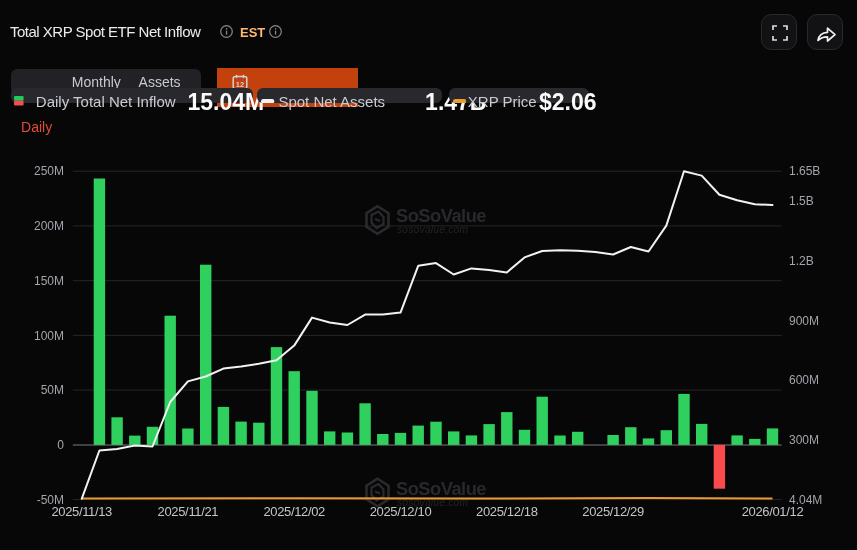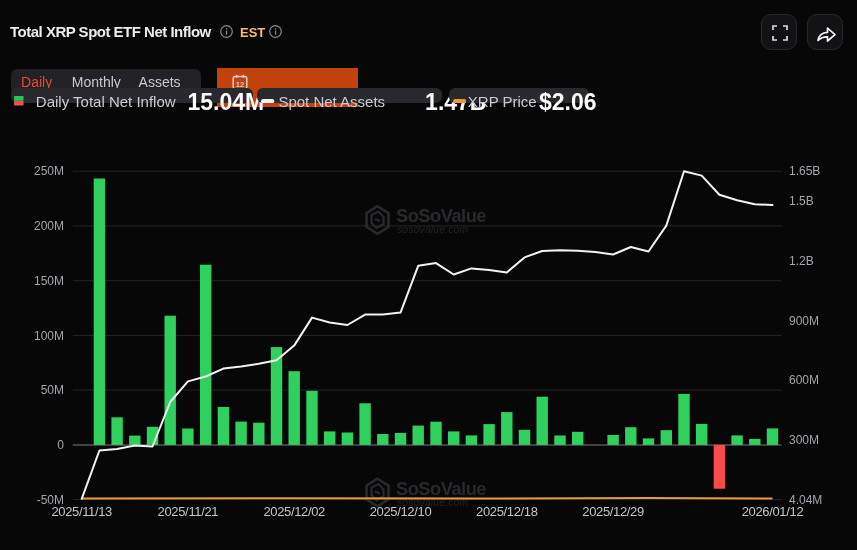--- a/index.html
+++ b/index.html
@@ -1,18 +1,18 @@
 <!DOCTYPE html>
 <html><head>
 <meta charset="utf-8">
 <style>
 * { margin:0; padding:0; box-sizing:border-box; }
 html,body { width:857px; height:550px; background:#070708; font-family:"Liberation Sans", sans-serif; overflow:hidden; position:relative; }
 .abs { position:absolute; }
-.title { left:10px; top:23px; font-size:15px; font-weight:bold; color:#ececee; letter-spacing:-0.5px; }
+.title { left:10px; top:23px; font-size:15px; font-weight:normal; color:#ececee; letter-spacing:-0.5px; }
 .est { left:240px; top:24.5px; font-size:13px; font-weight:bold; color:#fdba74; }
 .tabbar { left:10.5px; top:68.9px; width:190px; height:26.5px; background:#222226; border-radius:6px; }
 .tab { position:absolute; top:0; height:26.5px; line-height:26.5px; font-size:14px; color:#c6cbd2; }
 .daterange { left:217.4px; top:68px; width:140.5px; height:39px; background:#c2410c; border-radius:0; }
 .dr-text { position:absolute; left:43.4px; top:0; height:27.3px; line-height:27.3px; font-size:15px; font-weight:bold; color:#cfd2d6; }
 .pill { position:absolute; top:88px; height:15px; background:#29292d; border-radius:6px; }
 .pl { position:absolute; top:1px; height:25.8px; line-height:25.8px; font-size:15px; color:#c9cdd3; white-space:nowrap; }
 .pv { position:absolute; top:2px; height:25.8px; line-height:25.8px; font-size:23px; font-weight:bold; color:#fafafa; white-space:nowrap; }
 .btn { position:absolute; top:13.8px; width:36.3px; height:36.3px; background:#121214; border:1px solid #29292c; border-radius:10px; }
 </style>
@@ -39,21 +39,21 @@
       <path d="M5 15 L1 15 L1 11"></path>
     </svg>
 </div>
 <div class="abs btn" style="left:806.9px;">
 <svg style="position:absolute;left:8px;top:9px;" width="21" height="19" viewBox="0 0 21 19" fill="none" stroke="#f2f2f3" stroke-width="1.7" stroke-linejoin="round" stroke-linecap="round">
       <path d="M2 16.5 C2.8 11.5 6.5 8.6 11.5 8.4 L11.5 4.2 L19 10.6 L11.5 17 L11.5 12.8 C7.5 12.8 4.5 13.8 2 16.5 Z"></path>
     </svg>
 </div>
 
 <div class="abs tabbar">
-<span class="tab" style="left:10.6px; color:#e34b35;">Daily</span>
+<span class="tab" style="left:10.6px; color:#e34b35;margin-top:45px;">Daily</span>
 <span class="tab" style="left:61.3px;">Monthly</span>
 <span class="tab" style="left:128.1px;">Assets</span>
 </div>
 <div class="abs daterange">
 <svg style="position:absolute;left:15px;top:5.9px;" width="16" height="16" viewBox="0 0 16 16">
       <rect x="1.2" y="2.6" width="13.6" height="12.2" rx="2" fill="none" stroke="#cfd2d6" stroke-width="1.5"></rect>
       <line x1="4.6" y1="0.8" x2="4.6" y2="4" stroke="#cfd2d6" stroke-width="1.5"></line>
       <line x1="11.4" y1="0.8" x2="11.4" y2="4" stroke="#cfd2d6" stroke-width="1.5"></line>
       <text x="8" y="12.6" font-size="7.5" font-weight="bold" fill="#cfd2d6" text-anchor="middle">12</text>
     </svg>

